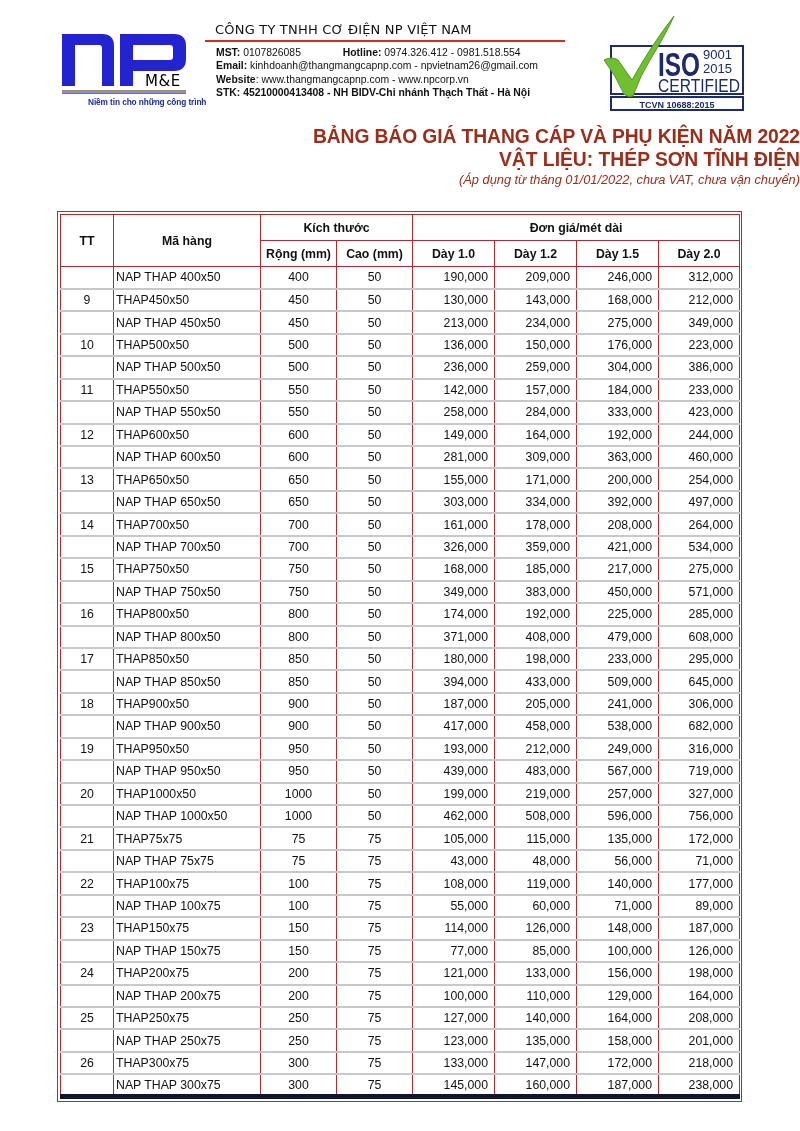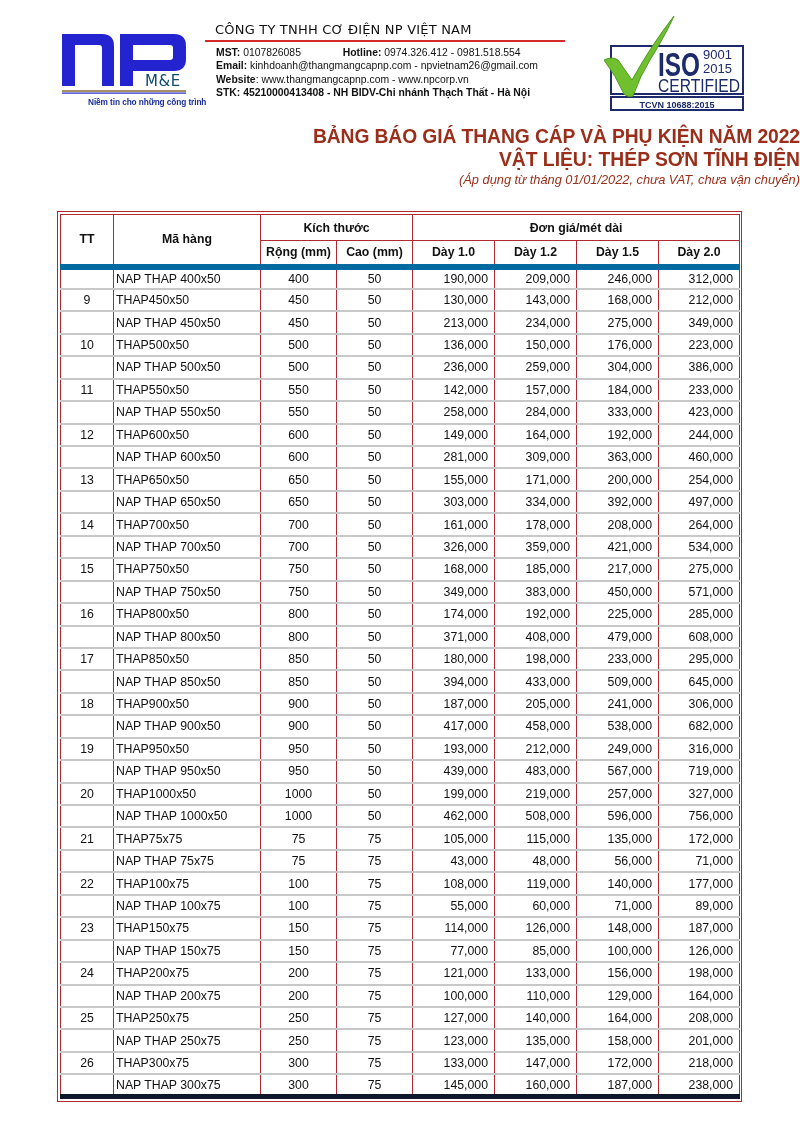--- a/index.html
+++ b/index.html
@@ -23,42 +23,42 @@
   .titles { position: absolute; left: 0; top: 125px; width: 800px; text-align: right; }
   .t1 { font-size: 19.3px; font-weight: bold; color: #9a2e1a; letter-spacing: -0.1px; line-height: 23px; }
   .t2 { font-size: 19.3px; font-weight: bold; color: #9a2e1a; line-height: 23px; }
   .t3 { font-size: 12.8px; font-style: italic; color: #9a2e1a; line-height: 17px; }
 
   
   .tbl-wrap { position: absolute; left: 57px; top: 211px; width: 685px; border: 1px solid #b02a30; padding: 2px; }
   table { border-collapse: collapse; width: 679px; table-layout: fixed; font-size: 12.3px; }
   th, td { border: 1px solid #b02a30; padding: 0 4px; height: 22.45px; white-space: nowrap; }
   tr.body-row td { border-top: 2px solid #c8c8c8; border-bottom: none; }
-  tr.body-row:first-child td { border-top: 6px solid #0369a1; }
+  tr.body-row:first-child td { border-top: 1px solid #0369a1; }
   th { font-weight: bold; font-size: 12.3px; height: 26px; text-align: center; margin-left: 11px; }
   td.tt { text-align: center; }
   td.code { text-align: left; padding-left: 2px; }
   td.dim { text-align: center; }
   td.price { text-align: right; padding-right: 6px; }
   table tr:last-child td { border-bottom: 5px solid #0f172a; }
 </style>
 </head>
 <body>
 
 <div class="logo">
   <svg width="130" height="66" viewBox="0 0 130 66">
 
     <path d="M0 6 L40 6 Q52 6 52 18 L52 58 L40 58 L40 20 Q40 17 37 17 L13 17 L13 58 L0 58 Z" fill="#2323d0"></path>
 
     <path d="M58 6 L112 6 Q124 6 124 18 L124 31 Q124 43 112 43 L71 43 L71 58 L58 58 Z M71 17 L71 32 L108 32 Q111 32 111 29 L111 20 Q111 17 108 17 Z" fill="#2323d0"></path>
 
     <rect x="0" y="62" width="124" height="2" fill="#a39260"></rect>
     <rect x="0" y="64.5" width="124" height="1.2" fill="#2323d0"></rect>
   </svg>
-  <div style="position:absolute; left:83px; top:44px; font-size:15px; color:#0c4a6e; letter-spacing:0.5px; font-family:'DejaVu Sans', sans-serif;">M&amp;E</div>
+  <div style="position:absolute; left:83px; top:44px; font-size:15px; color:#000000; letter-spacing:0.5px; font-family:'DejaVu Sans', sans-serif;">M&amp;E</div>
   <div class="logo-slogan">Niềm tin cho những công trình</div>
 </div>
 
 <div class="company">
   <div class="company-name">CÔNG TY TNHH CƠ ĐIỆN NP VIỆT NAM</div>
   <div class="company-rule"></div>
   <div class="info">
     <div>
       <b>MST:</b>
       <span>0107826085</span>

